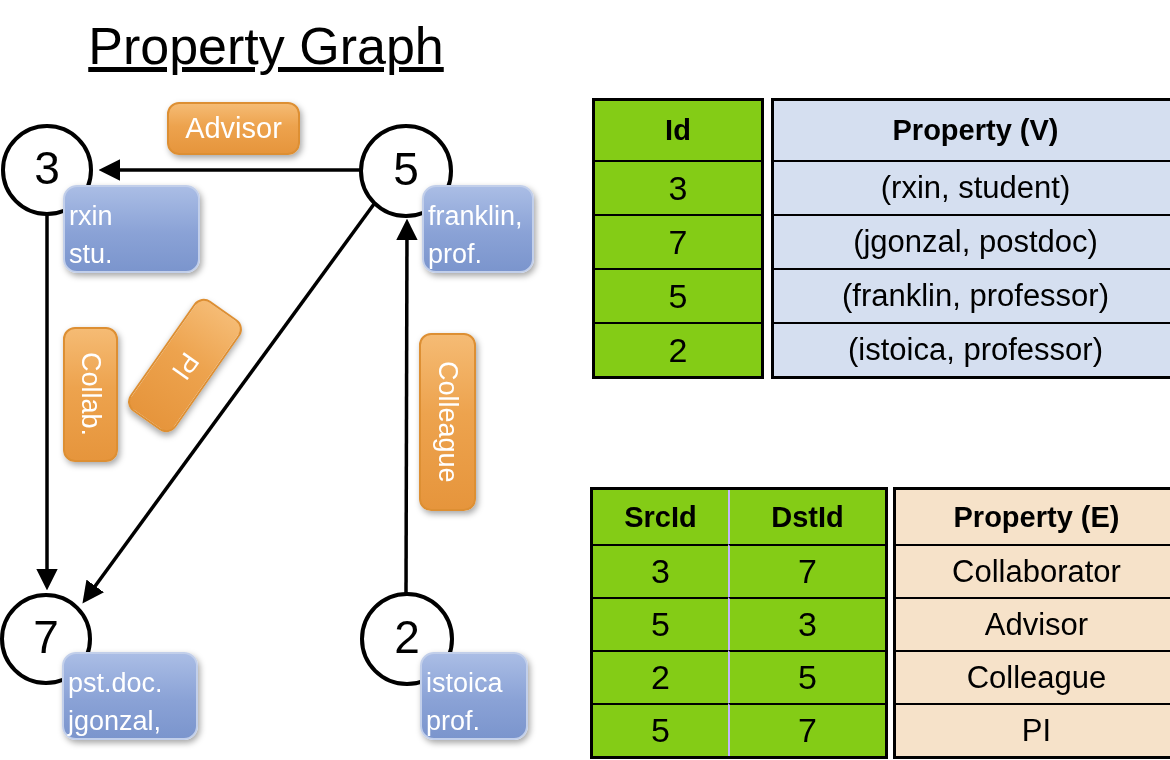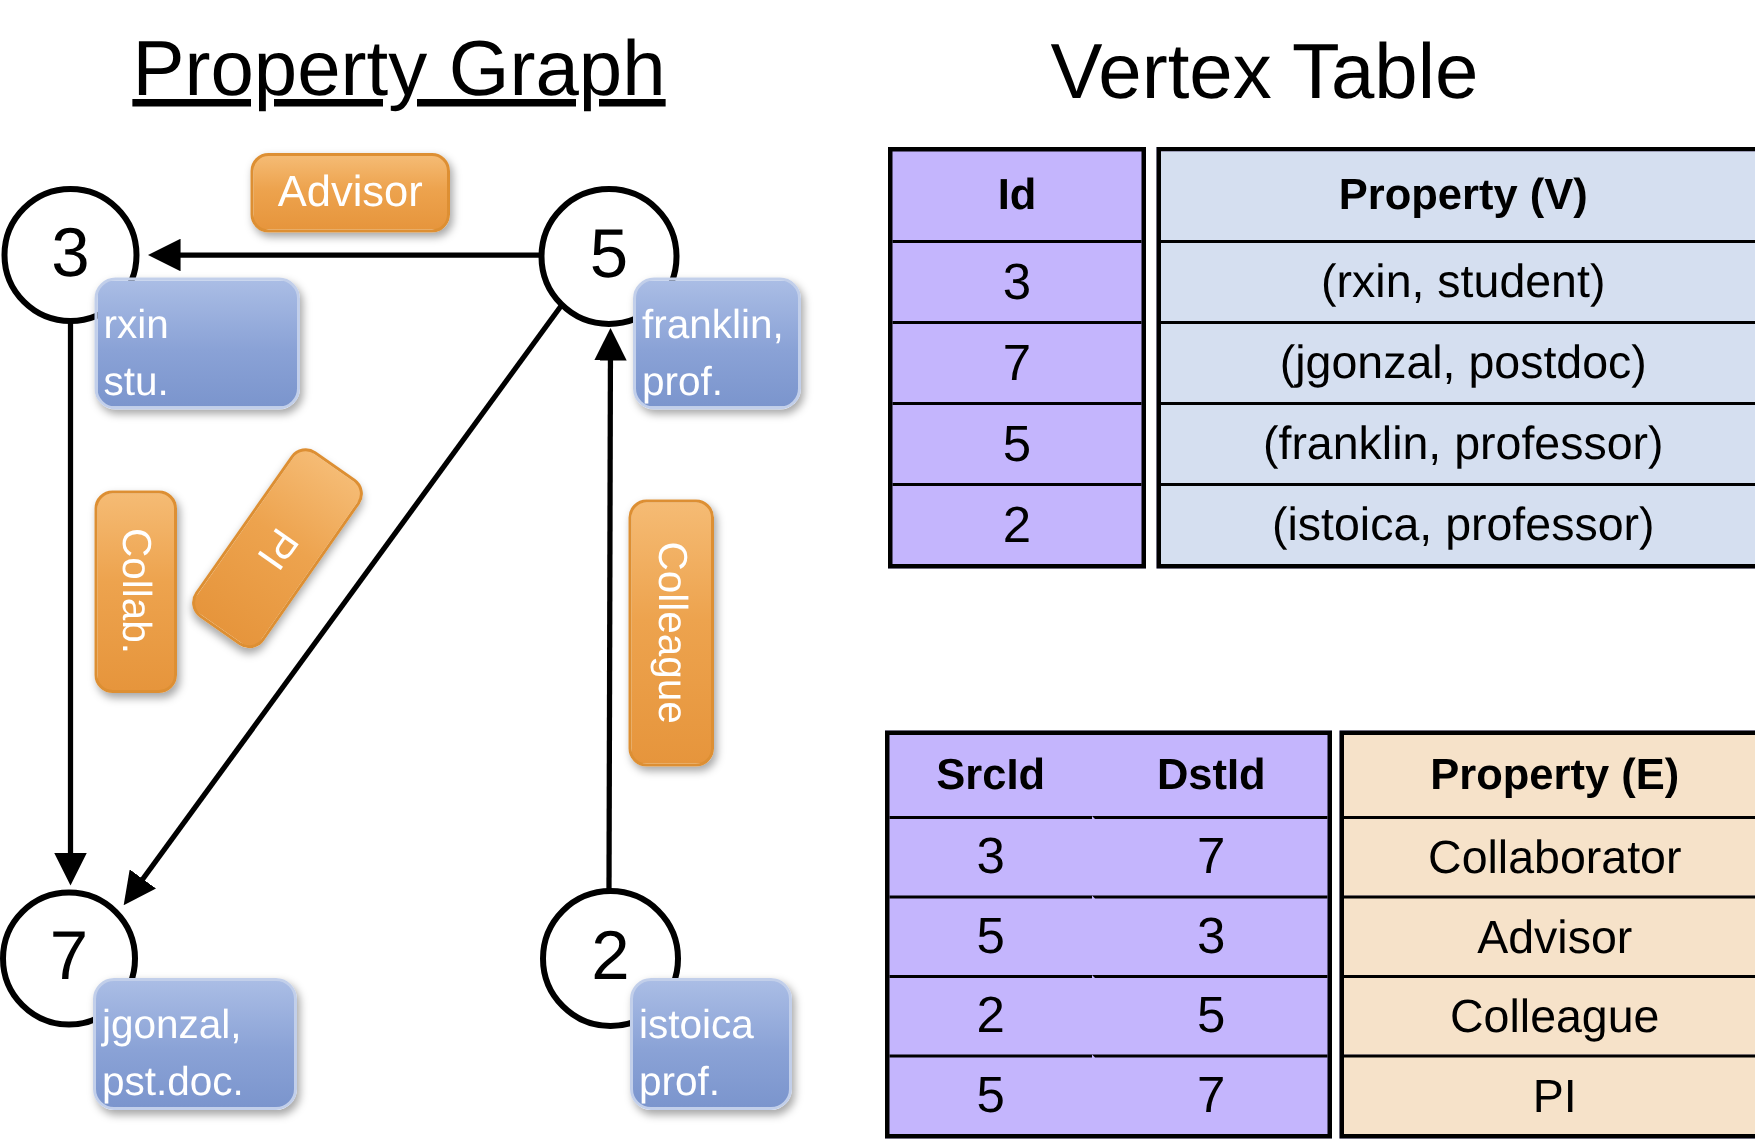--- a/index.html
+++ b/index.html
@@ -78,21 +78,21 @@
   .blue-box span { display: block; }
 
   
   .tbl-wrap { position: absolute; display: flex; }
   #vertex-table-wrap { left: 592px; top: 98px; }
   #edge-table-wrap   { left: 590px; top: 487px; }
 
   .tgrid {
     display: grid;
     border: 3px solid #000000;
-    background: #c4b5fd;
+    background: #84cc16;
   }
   .tgrid .cell {
     display: flex;
     align-items: center;
     justify-content: center;
     border-top: 2px solid #000000;
     font-size: 31px;
     color: #000000;
     white-space: nowrap;
     overflow: hidden;
@@ -151,30 +151,29 @@
 
     <div id="vbox-rxin" class="blue-box">
       <span>rxin</span>
       <span>stu.</span>
     </div>
     <div id="vbox-franklin" class="blue-box">
       <span>franklin,</span>
       <span>prof.</span>
     </div>
     <div id="vbox-jgonzal" class="blue-box">
+      <span>pst.doc.</span>
       <span>jgonzal,</span>
-      <span>pst.doc.</span>
     </div>
     <div id="vbox-istoica" class="blue-box">
       <span>istoica</span>
       <span>prof.</span>
     </div>
   </div>
 
-  <div id="vt-title" class="big-title">Vertex Table</div>
 
   <div id="vertex-table-wrap" class="tbl-wrap">
     <div id="vt-ids" class="tgrid">
       <div class="cell hdr r0">Id</div>
       <div class="cell num">3</div>
       <div class="cell num">7</div>
       <div class="cell num">5</div>
       <div class="cell num">2</div>
     </div>
     <div id="vt-props" class="tgrid">

